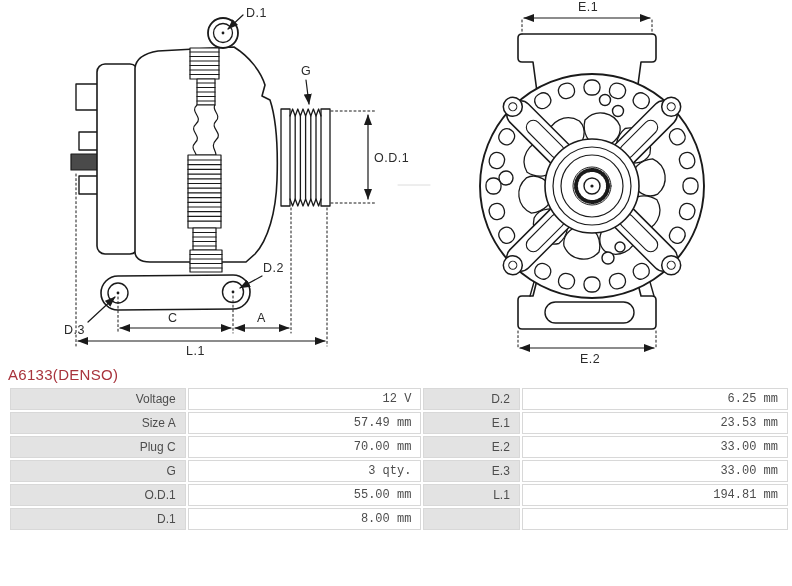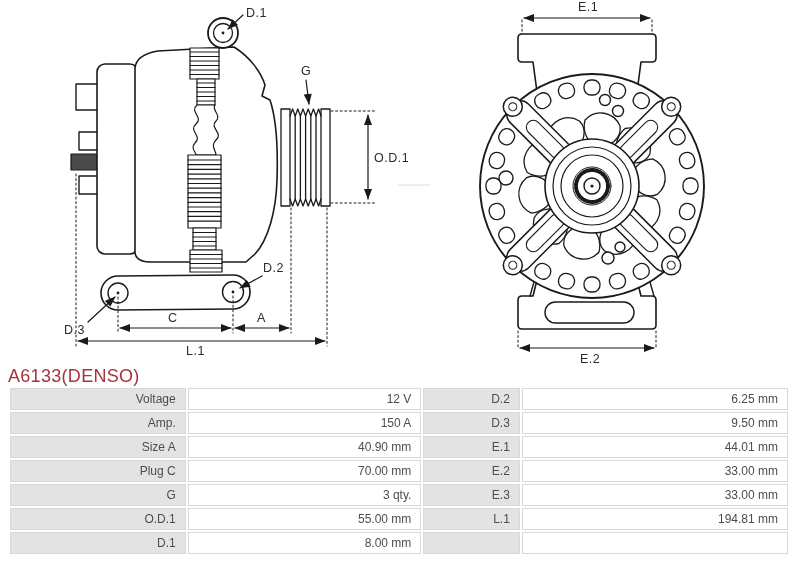--- a/index.html
+++ b/index.html
@@ -4,37 +4,37 @@
 <style>
   html,body{margin:0;padding:0;background:#fff;}
   body{
     width:792px;height:586px;position:relative;overflow:hidden;
     font-family:"Liberation Sans","DejaVu Sans",sans-serif;
   }
   #drawing{position:absolute;top:0;left:0;}
   .dim-text{font-size:12.5px;fill:#2b2b2b;letter-spacing:.5px;}
   #part-title{
     position:absolute;top:366px;left:8px;width:400px;height:19px;
-    font-size:18px;font-weight:400;letter-spacing:.3px;
+    font-size:15px;font-weight:400;letter-spacing:.3px;
     color:var(--title-color,#a8333c);
   }
   #spec-table{
     position:absolute;top:386px;left:8px;
     border-collapse:separate;border-spacing:2px;
     table-layout:fixed;width:782px;
   }
   #spec-table td{
     border:1px solid var(--cell-border,#d8d8d8);
     height:20px;padding:0 9px 0 12px;
     font-size:12px;color:var(--cell-text,#4d4d4d);
     text-align:right;vertical-align:middle;
     white-space:nowrap;overflow:hidden;
   }
   #spec-table td.lbl{background:var(--label-bg,#e3e3e3);}
-  #spec-table td.val{background:var(--value-bg,#ffffff);}
+  #spec-table td.val{background:var(--value-bg,#ffffff);font-family:Liberation Mono, monospace;}
   col.c1{width:173px;} col.c2{width:230px;} col.c3{width:95px;} col.c4{width:262px;}
 </style>
 </head>
 <body>
 
 <svg id="drawing" width="792" height="372" viewBox="0 0 792 372">
   <defs>
     <marker id="arr" viewBox="0 0 8 6" refX="7.5" refY="3" markerWidth="9" markerHeight="7" orient="auto-start-reverse">
       <path d="M0,0 L8,3 L0,6 Z" fill="#1a1a1a"></path>
     </marker>
@@ -243,30 +243,24 @@
       <col class="c4">
     </colgroup>
   <tbody>
     <tr>
       <td class="lbl">Voltage</td>
       <td class="val">12 V</td>
       <td class="lbl">D.2</td>
       <td class="val">6.25 mm</td>
     </tr>
     <tr>
-      <td class="lbl">Amp.</td>
-      <td class="val">150 A</td>
-      <td class="lbl">D.3</td>
-      <td class="val">9.50 mm</td>
-    </tr>
-    <tr>
       <td class="lbl">Size A</td>
-      <td class="val">40.90 mm</td>
+      <td class="val">57.49 mm</td>
       <td class="lbl">E.1</td>
-      <td class="val">44.01 mm</td>
+      <td class="val">23.53 mm</td>
     </tr>
     <tr>
       <td class="lbl">Plug C</td>
       <td class="val">70.00 mm</td>
       <td class="lbl">E.2</td>
       <td class="val">33.00 mm</td>
     </tr>
     <tr>
       <td class="lbl">G</td>
       <td class="val">3 qty.</td>

